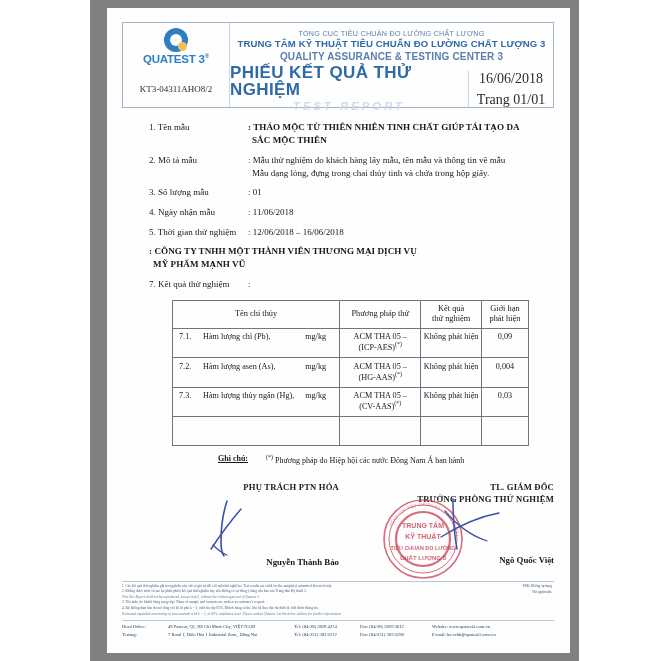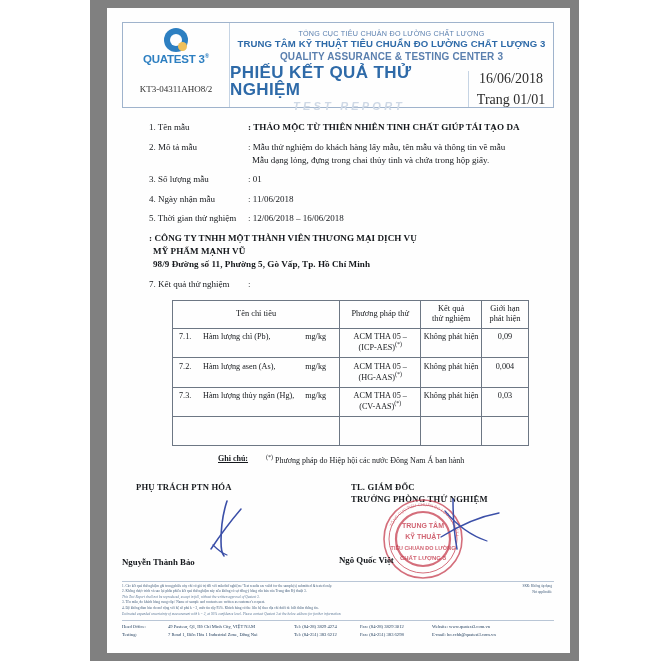--- a/index.html
+++ b/index.html
@@ -93,21 +93,21 @@
   .meth-l2 sup{font-size:6px;}
   .pad-row td{height:22px;}
 
   
   #note{margin-top:8px;padding-left:96px;font-size:8px;color:#15181c;display:flex;gap:11px;}
   #note-lbl{font-weight:bold;text-decoration:underline;margin-right:7px;}
   #note-star{font-size:6px;vertical-align:super;}
 
   
   #sigs{margin-top:16px;display:flex;position:relative;height:96px;}
-  .sig{flex:1;text-align:left;position:relative;}
+  .sig{flex:1;text-align:right;position:relative;}
   .sig-left{padding-left:14px;}
   .sig-right{padding-left:12px;}
   .sig-title{font-size:8.6px;font-weight:bold;color:#15181c;line-height:1.45;
              letter-spacing:.2px;}
   .sig-name{font-size:8.8px;font-weight:bold;color:#15181c;position:absolute;
             left:0;right:0;bottom:10px;}
   .sig-name.r{bottom:12px;}
   .ink{position:absolute;pointer-events:none;}
   #ink-left{left:50%;top:16px;width:54px;height:62px;margin-left:-34px;}
   #ink-right{left:50%;top:12px;width:86px;height:70px;margin-left:-24px;}
@@ -169,20 +169,21 @@
 
     </div>
 
     <div id="fields">
 
       <div class="frow">
         <div class="flabel"><span>1.</span>
              <span>Tên mẫu</span></div>
         <div class="fval bold">
           <span>: THẢO MỘC TỪ THIÊN NHIÊN TINH CHẤT GIÚP TÁI TẠO DA</span>
+          <span class="sub">SẮC MỘC THIÊN</span>
         </div>
       </div>
 
       <div class="frow">
         <div class="flabel"><span>2.</span>
              <span>Mô tả mẫu</span></div>
         <div class="fval">
           <span>: Mẫu thử nghiệm do khách hàng lấy mẫu, tên mẫu và thông tin về mẫu</span>
           <span class="sub2">Mẫu dạng lỏng, đựng trong chai thủy tinh và chứa trong hộp giấy.</span>
         </div>
@@ -203,38 +204,37 @@
       <div class="frow">
         <div class="flabel"><span>5.</span>
              <span>Thời gian thử nghiệm</span></div>
         <div class="fval">: 12/06/2018 – 16/06/2018</div>
       </div>
 
       <div class="frow">
         <div class="fval bold">
           <span>: CÔNG TY TNHH MỘT THÀNH VIÊN THƯƠNG MẠI DỊCH VỤ</span>
           <span class="sub">MỸ PHẨM MẠNH VŨ</span>
-          <span class="sub2">98/9 Đường số 11, Phường 5, Gò Vấp, Tp. Hồ Chí Minh</span>
         </div>
       </div>
 
       <div class="frow">
         <div class="flabel"><span>7.</span>
              <span>Kết quả thử nghiệm</span></div>
         <div class="fval">:</div>
       </div>
 
     </div>
 
     <div id="tbl-wrap">
       <table>
         <thead>
           <tr>
             <th class="c-name">
-              <span>Tên chỉ tiêu</span>
+              <span>Tên chỉ thủy</span>
             </th>
             <th class="c-meth">
               <span>Phương pháp thử</span>
             </th>
             <th class="c-res">
               <span>Kết quả</span><br>
               <span>thử nghiệm</span>
             </th>
             <th class="c-lim">
               <span>Giới hạn</span><br>

